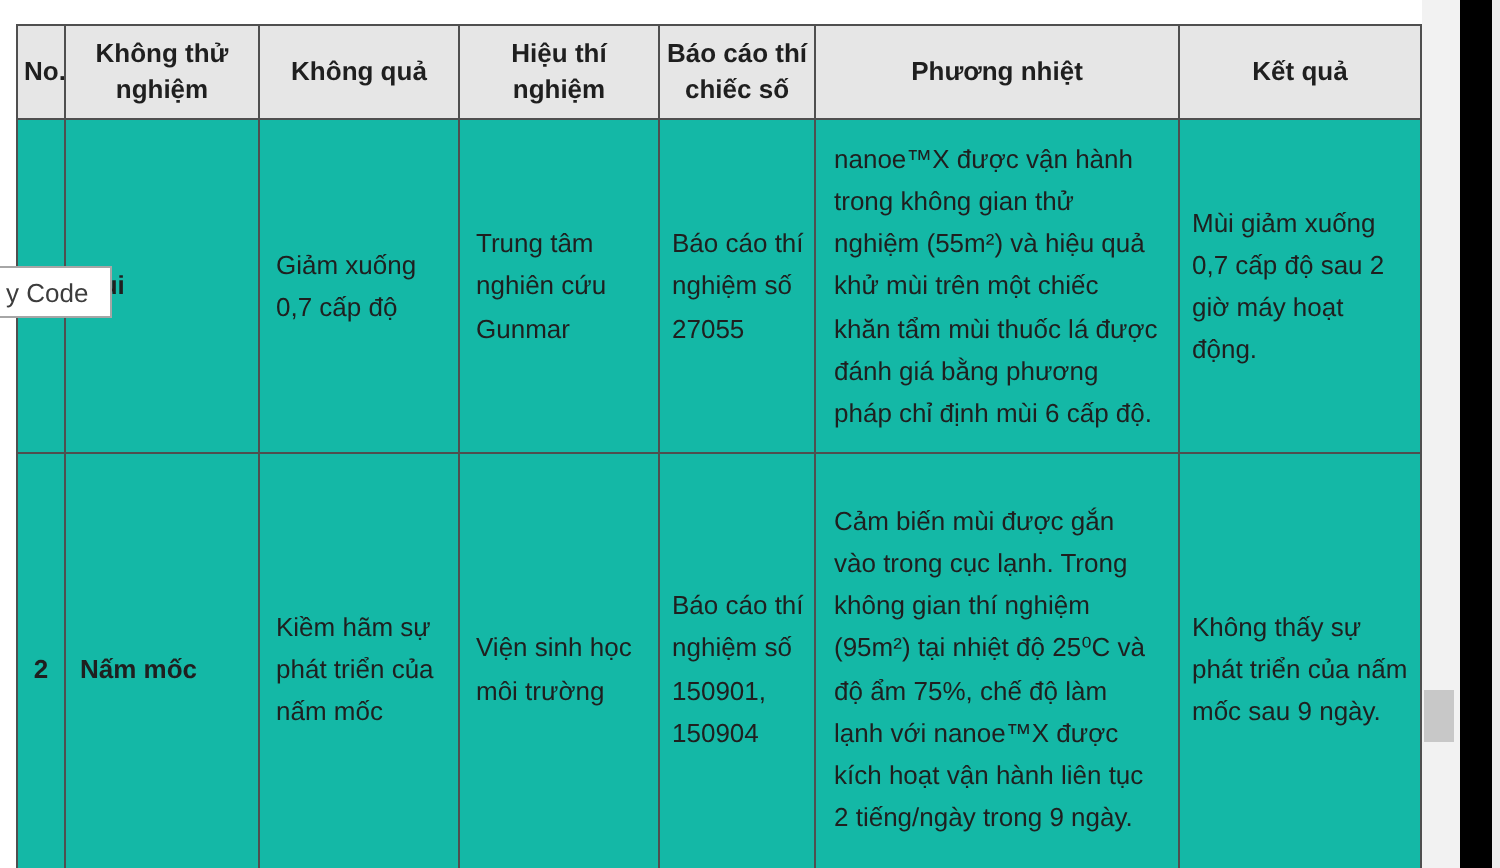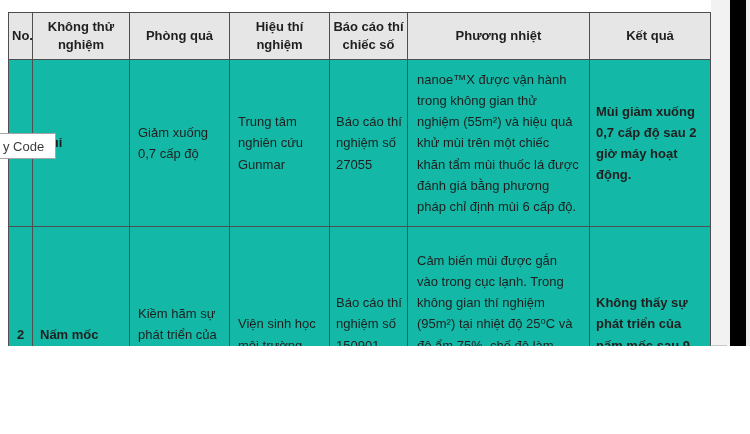--- a/index.html
+++ b/index.html
@@ -4,21 +4,21 @@
 <style>
   * { margin: 0; padding: 0; box-sizing: border-box; }
   html, body { width: 750px; height: 434px; }
   body {
     font-family: "Liberation Sans", "DejaVu Sans", sans-serif;
     background: var(--page-bg, #fff);
   }
   .screen {
     position: relative;
     width: 750px;
-    height: 346px;
+    height: 434px;
     overflow: hidden;
     background: var(--page-bg, #fff);
   }
 
   
   table.results {
     position: absolute;
     left: 8px;
     top: 12px;
     width: 702px;
@@ -48,21 +48,21 @@
   }
   tr.row-1 { height: 167px; }
   tr.row-2 { height: 216px; }
 
   td.col-no        { text-align: center; font-weight: bold; }
   td.col-substance { padding: 0 4px 0 7px; font-weight: bold; }
   td.col-effect    { padding: 0 6px 0 8px; font-weight: normal; }
   td.col-lab       { padding: 0 6px 0 8px; }
   td.col-report    { padding: 0 4px 0 6px; }
   td.col-method    { padding: 0 8px 0 9px; }
-  td.col-result    { padding: 0 4px 0 6px; font-weight: bold; margin-top: 36px; }
+  td.col-result    { padding: 0 4px 0 6px; font-weight: normal; margin-top: 36px; }
 
   
   .tooltip {
     position: absolute;
     left: -2px;
     top: 133px;
     width: 58px;
     height: 26px;
     background: #fff;
     border: 1px solid var(--tooltip-border, #a6a6a6);
@@ -124,21 +124,21 @@
       <col style="width:100px">
       <col style="width:100px">
       <col style="width:78px">
       <col style="width:182px">
       <col style="width:121px">
     </colgroup>
     <thead>
       <tr>
         <th>No.</th>
         <th>Không thử nghiệm</th>
-        <th>Phòng quả</th>
+        <th>Không quả</th>
         <th>Hiệu thí nghiệm</th>
         <th>Báo cáo thí chiếc số</th>
         <th>Phương nhiệt</th>
         <th>Kết quả</th>
       </tr>
     </thead>
     <tbody>
       <tr class="row-1">
         <td class="col-no">1</td>
         <td class="col-substance">Mùi</td>

